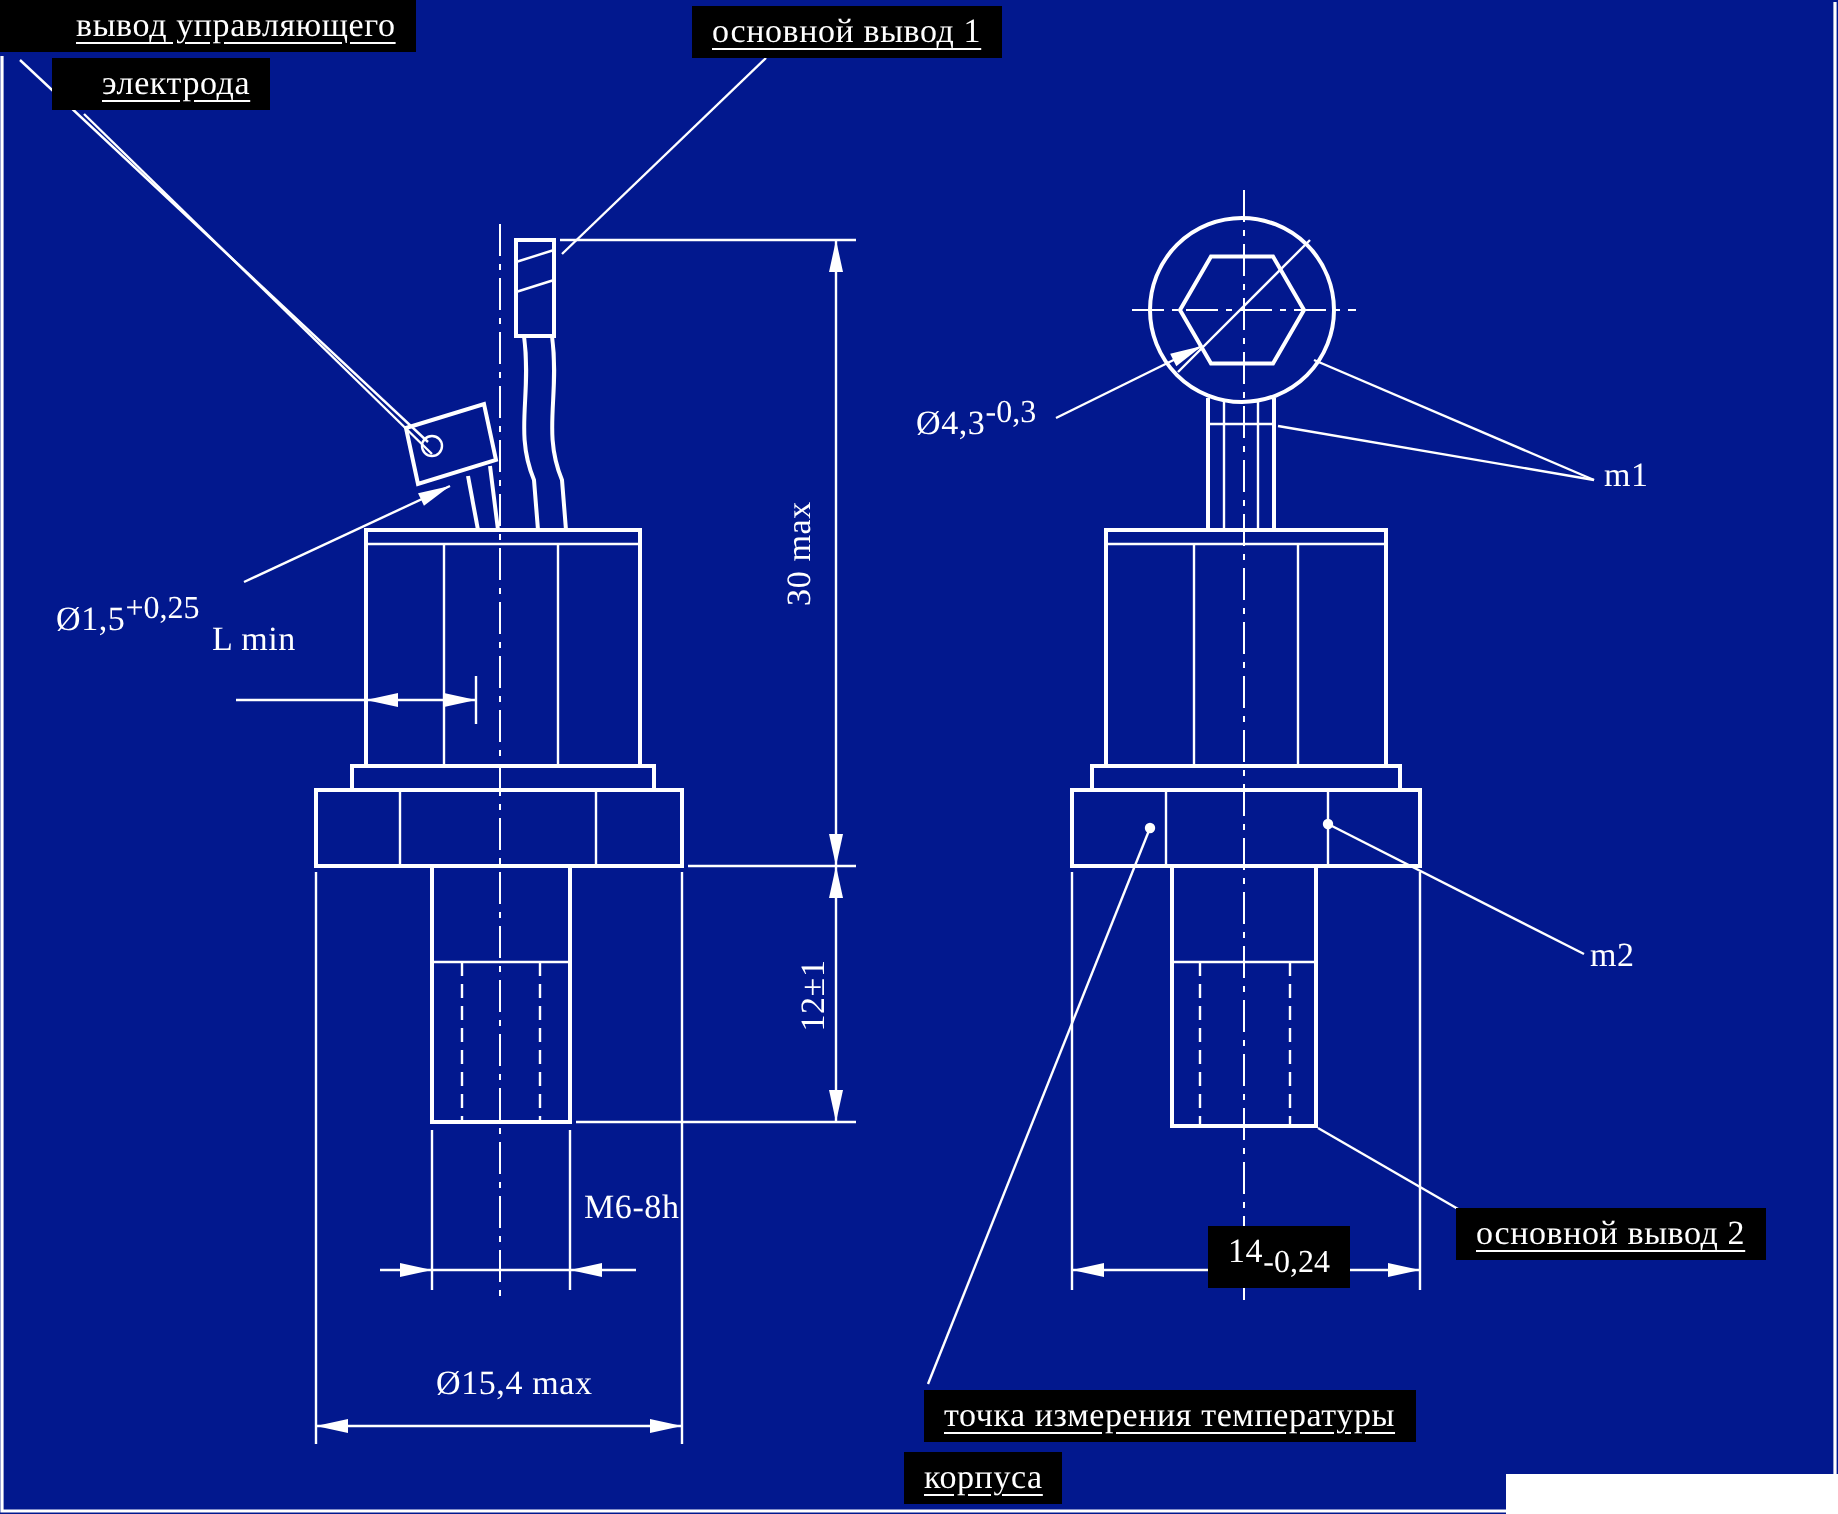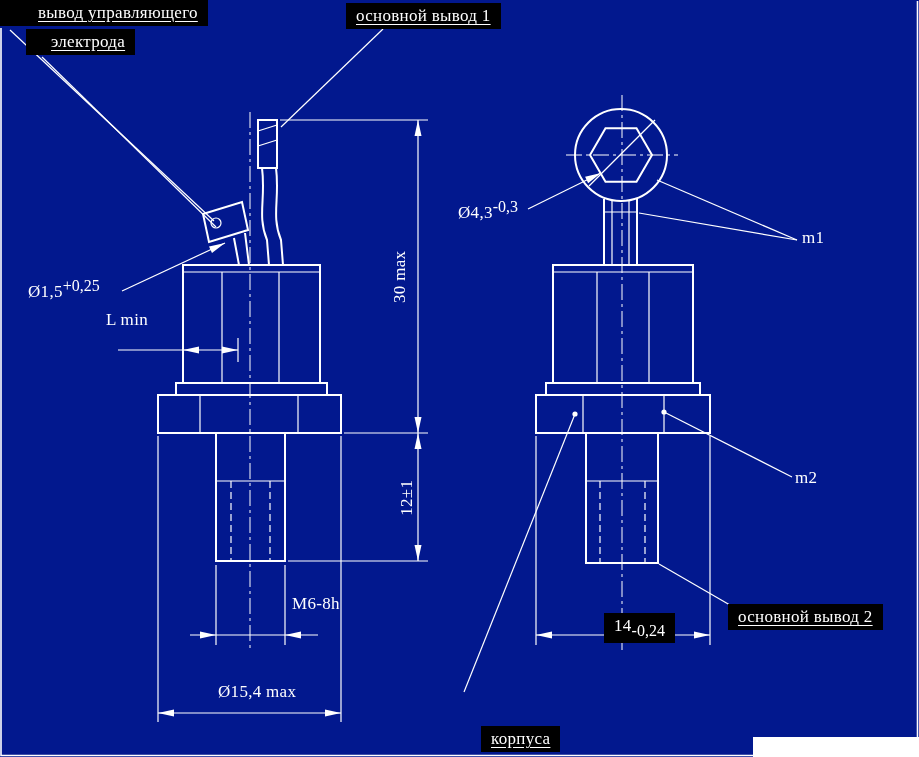--- a/index.html
+++ b/index.html
@@ -176,21 +176,21 @@
         <circle class="ar" cx="575" cy="414" r="2.6"></circle>
       </g>
     </g>
   </svg>
 
   <div class="lbl blk und" style="left:0;top:0;padding-left:38px;">вывод управляющего</div>
   <div class="lbl blk und" style="left:26px;top:29px;padding-left:25px;">электрода</div>
 
   <div class="lbl blk und" style="left:346px;top:3px;">основной вывод 1</div>
 
-  <div class="lbl" style="left:28px;top:277px;">
+  <div class="lbl" style="left:28px;top:296px;">
     <span>Ø1,5</span><sup>+0,25</sup>
   </div>
 
   <div class="lbl" style="left:106px;top:310px;">L min</div>
 
   <div class="lbl rot" style="left:360px;top:267px;width:80px;">30 max</div>
 
   <div class="lbl rot" style="left:367px;top:488px;width:80px;">12±1</div>
 
   <div class="lbl" style="left:292px;top:594px;">M6-8h</div>
@@ -204,15 +204,16 @@
   <div class="lbl" style="left:802px;top:228px;">m1</div>
 
   <div class="lbl" style="left:795px;top:468px;">m2</div>
 
   <div class="lbl blk" style="left:604px;top:613px;">
     <span>14</span><sub>-0,24</sub>
   </div>
 
   <div class="lbl blk und" style="left:728px;top:604px;">основной вывод 2</div>
 
-  <div class="lbl blk und" style="left:481px;top:726px;">корпуса</div>
+  <div class="lbl blk und" style="left:462px;top:695px;">точка измерения температуры</div>
+  <div class="lbl blk und" style="left:452px;top:726px;">корпуса</div>
 
 </div>
 
 </body></html>

